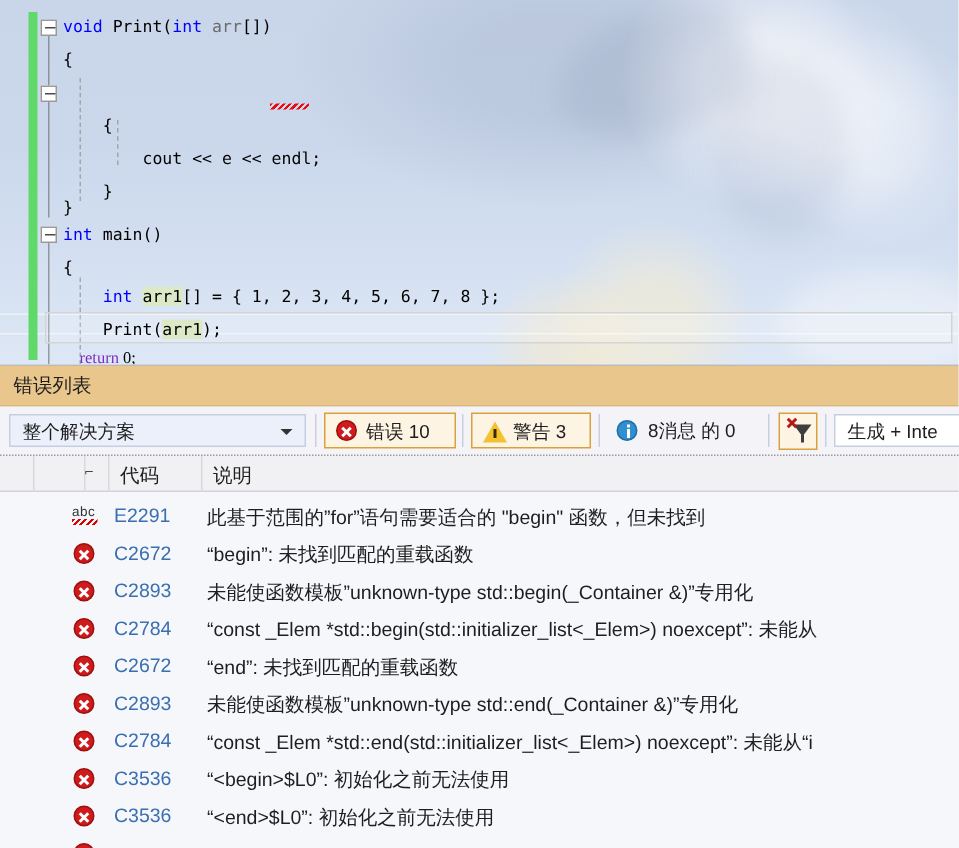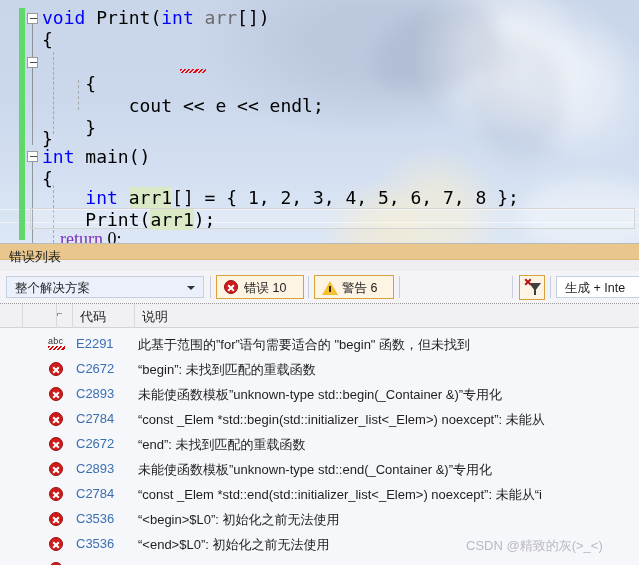--- a/index.html
+++ b/index.html
@@ -45,21 +45,21 @@
     background:rgba(90,90,90,.55);
   }
   .dashguide {
     position:absolute; width:0; border-left:1px dashed rgba(150,150,150,.75);
   }
 
   .codeline {
     position:absolute; left:28px; height:22px; line-height:22px;
     white-space: pre;
     font-family: "DejaVu Sans Mono", "Liberation Mono", monospace;
-    font-size: 18px;
+    font-size: 11px;
     color: #000000;
   }
   .kw   { color:#0000ff; }
   .kw2  { color:#7b2fbe; }
   .id   { color:#000000; }
   .plain{ color:#000000; }
   .hl   { background:#dbe9c6; }
 
   .foldbox {
     position:absolute; width:11px; height:11px;
@@ -80,21 +80,21 @@
   .editor-hline {
     position:absolute; left:0; width:639px; height:1px; background:rgba(255,255,255,.55);
   }
 
   
   #panel {
     position:absolute; left:0; top:243px; width:639px; height:322px;
     background:#eeeef2; border-top:1px solid #b9b9b9;
   }
   #panel-title {
-    position:absolute; left:0; top:0; width:639px; height:16px;
+    position:absolute; left:0; top:0; width:639px; height:27px;
     background:#e8c68c;
     border-bottom:1px solid #d8b77c;
   }
   #panel-title span {
     position:absolute; left:9px; top:4px;
     font-size:13px; color:#1e1e1e;
   }
 
   #toolbar {
     position:absolute; left:0; top:27px; width:639px; height:33px;
@@ -289,25 +289,32 @@
       <span class="ic-err" style="left:7px; top:4px;"></span>
       <span class="txt" style="left:27px;">错误 10</span>
     </div>
 
     <div class="tb-sep" style="left:308px;"></div>
 
     <div class="tb-btn pressed" style="left:314px; width:80px;">
       <span class="ic-warn" style="left:7px; top:5px;">
           <span class="bang"></span>
         </span>
-      <span class="txt" style="left:27px;">警告 6</span>
+      <span class="txt" style="left:27px;">警告 3</span>
     </div>
 
     <div class="tb-sep" style="left:399px;"></div>
 
+    <div class="tb-btn" style="left:405px; width:105px;">
+      <span class="ic-info" style="left:6px; top:5px;">
+          <span class="i1"></span>
+          <span class="i2"></span>
+        </span>
+      <span class="txt" style="left:27px;">8消息 的 0</span>
+    </div>
 
     <div class="tb-sep" style="left:512px;"></div>
 
     <div id="filter-btn">
       <span class="funnel"></span>
       <span class="stem"></span>
       <span class="x1"></span>
       <span class="x2"></span>
     </div>
 
@@ -391,14 +398,13 @@
     </div>
 
     <div class="row" style="top:229px;">
       <span class="sev ic-err"></span>
       <span class="code"></span>
       <span class="desc"></span>
     </div>
 
   </div>
 
-  <div id="watermark" style="top:293px; left:466px;">CSDN @精致的灰(&gt;_&lt;)</div>
 </div>
 
 </body></html>

